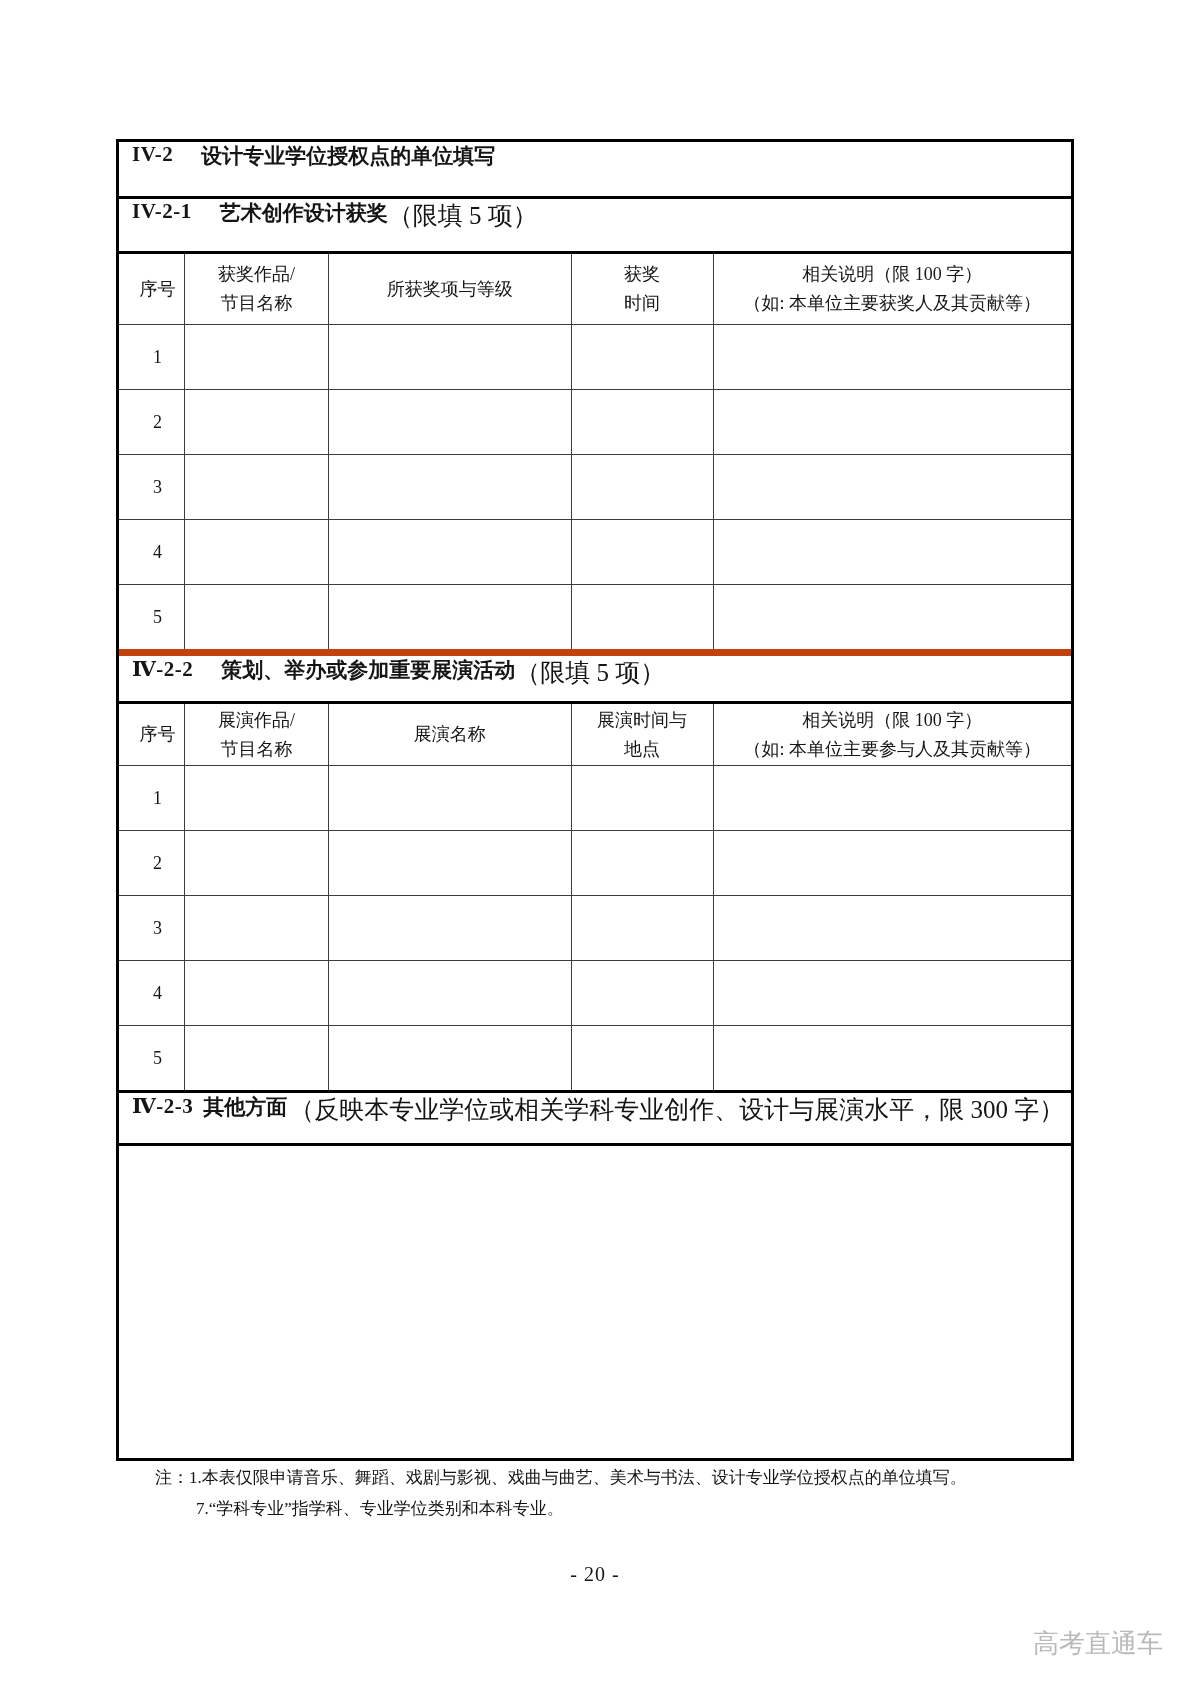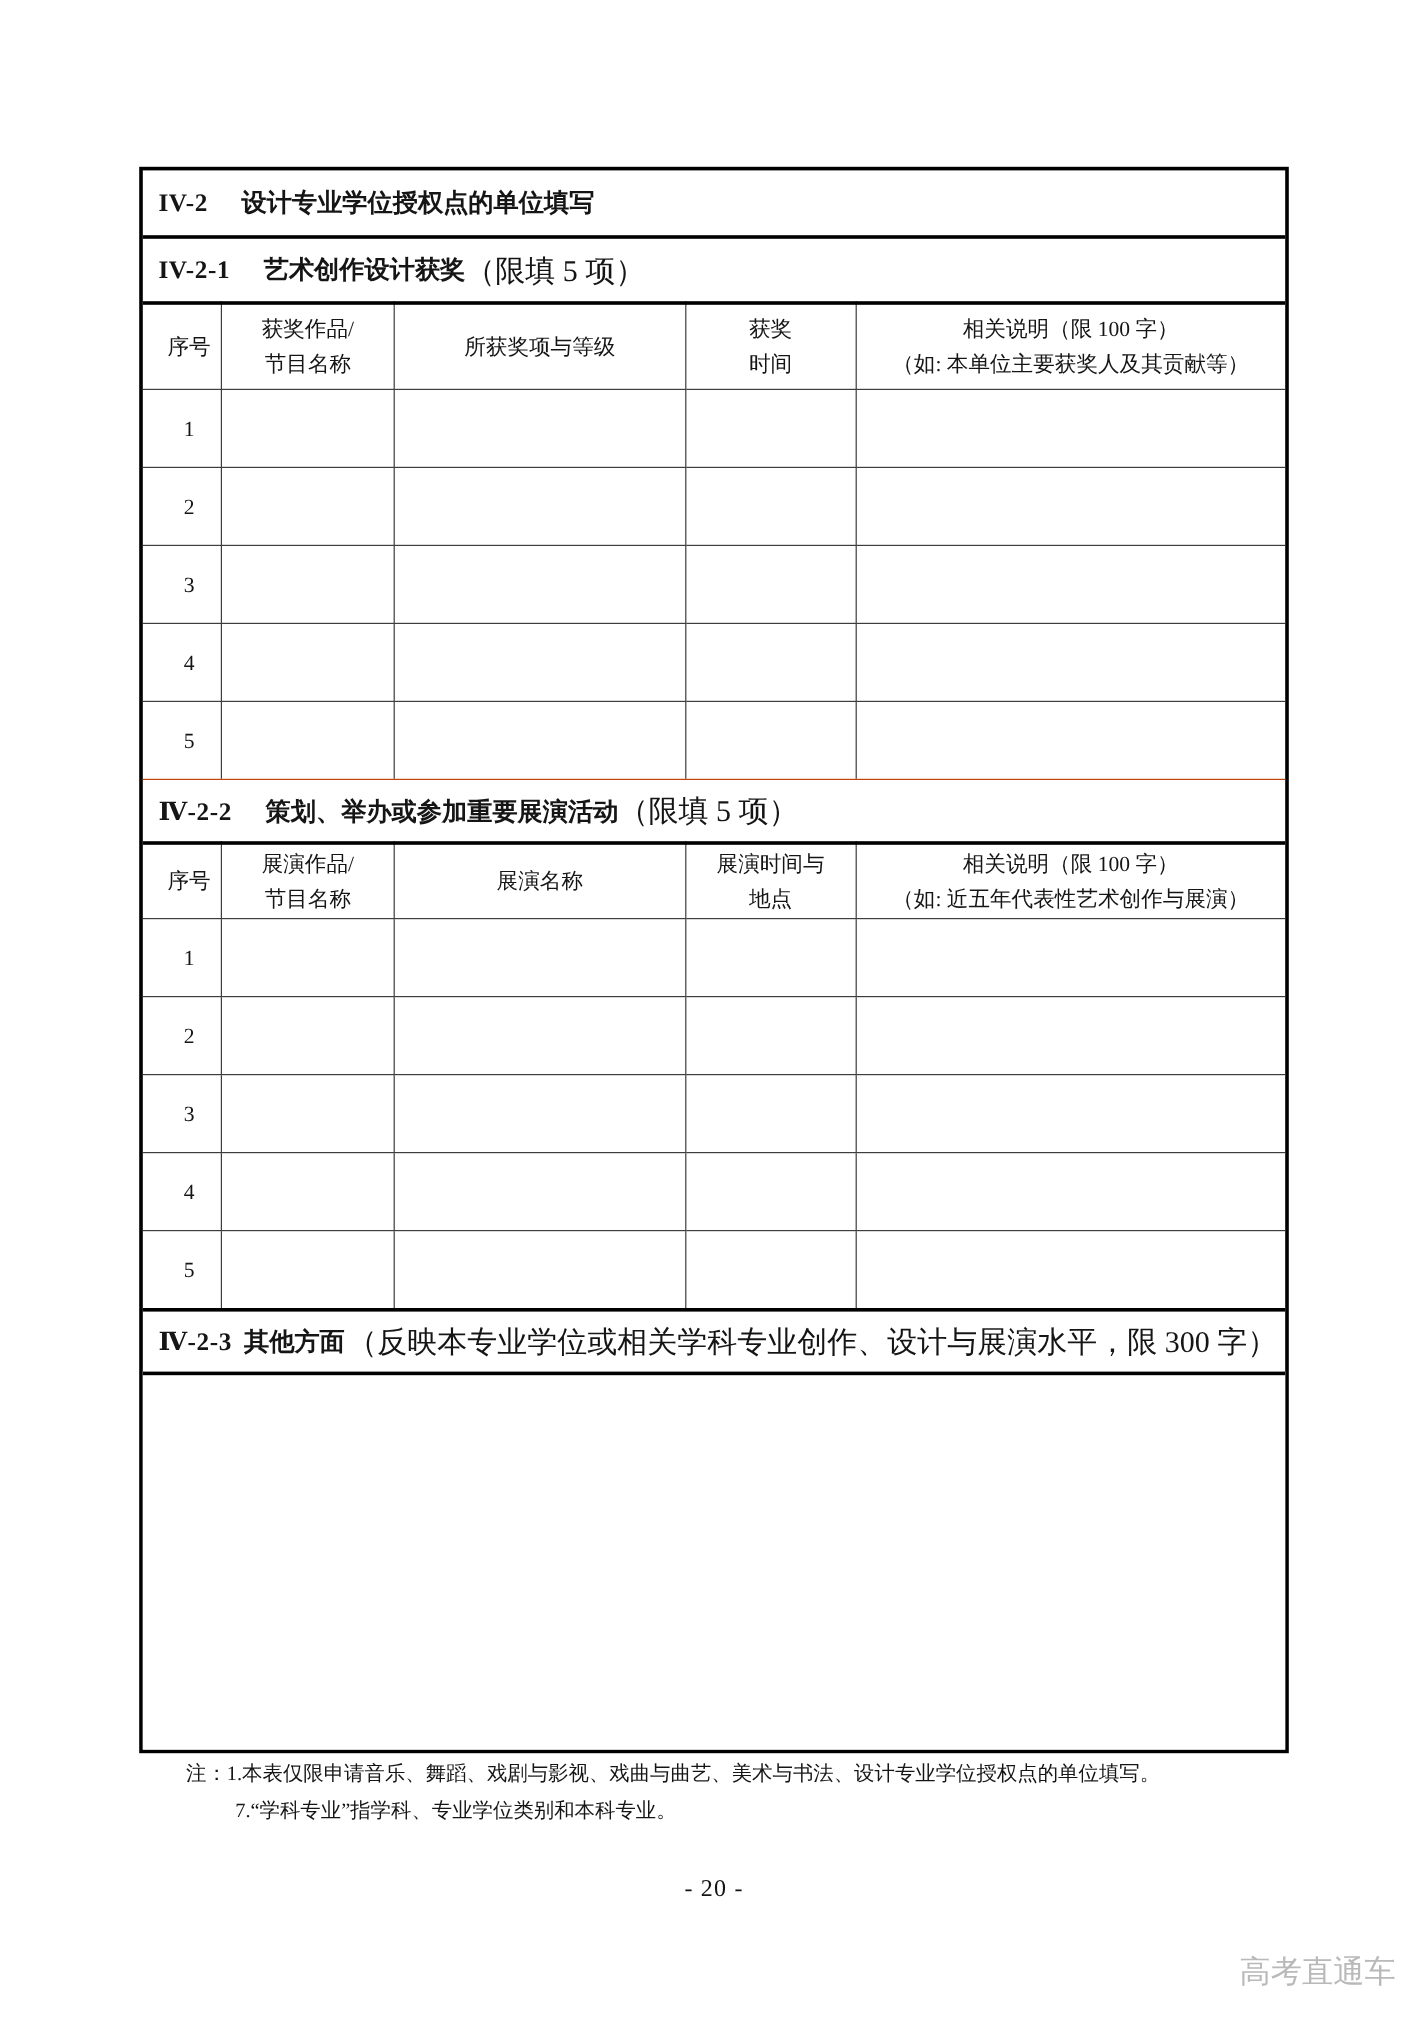--- a/index.html
+++ b/index.html
@@ -5,29 +5,29 @@
   html,body{margin:0;padding:0;}
   body{
     width:1190px;height:1683px;background:#ffffff;position:relative;
     font-family:"Liberation Serif","DejaVu Serif",serif;color:#151515;
     -webkit-font-smoothing:antialiased;
   }
   .form{
     position:absolute;left:116px;top:139px;width:958px;
     border:3px solid #000;background:#fff;box-sizing:border-box;
   }
-  .bar{display:flex;align-items:center;padding-left:13px;box-sizing:border-box;}
+  .bar{display:flex;padding-left:13px;box-sizing:border-box;}
   .bar .lbl{font-weight:bold;font-size:21px;letter-spacing:.5px;}
   .bar .ttl{font-weight:bold;font-size:21px;}
   .bar .sfx{font-weight:normal;font-size:25px;}
   .gap-wide{margin-right:28px;}
   .gap-narrow{margin-right:10px;}
   #bar-iv2{height:54px;}
   #bar-iv21{height:55px;border-top:3px solid #000;}
-  #bar-iv22{height:52px;border-top:1px solid #c2410c;}
+  #bar-iv22{height:52px;border-top:7px solid #c2410c;}
   #bar-iv23{height:53px;border-top:3px solid #000;}
   table{
     width:100%;border-collapse:collapse;table-layout:fixed;
     border-top:3px solid #000;
   }
   td{
     border:1px solid #3d3d3d;text-align:center;vertical-align:middle;
     font-size:18px;padding:0;line-height:29px;
   }
   td:first-child{border-left:none;padding-left:12px;}
@@ -164,21 +164,21 @@
         </td>
         <td>
             <div>展演名称</div>
           </td>
         <td>
           <div>展演时间与</div>
           <div>地点</div>
         </td>
         <td>
           <div>相关说明（限 100 字）</div>
-          <div>（如: 近五年代表性艺术创作与展演）</div>
+          <div>（如: 本单位主要参与人及其贡献等）</div>
         </td>
       </tr>
       <tr class="data">
         <td>1</td>
         <td></td>
         <td></td>
         <td></td>
         <td></td>
       </tr>
       <tr class="data">

